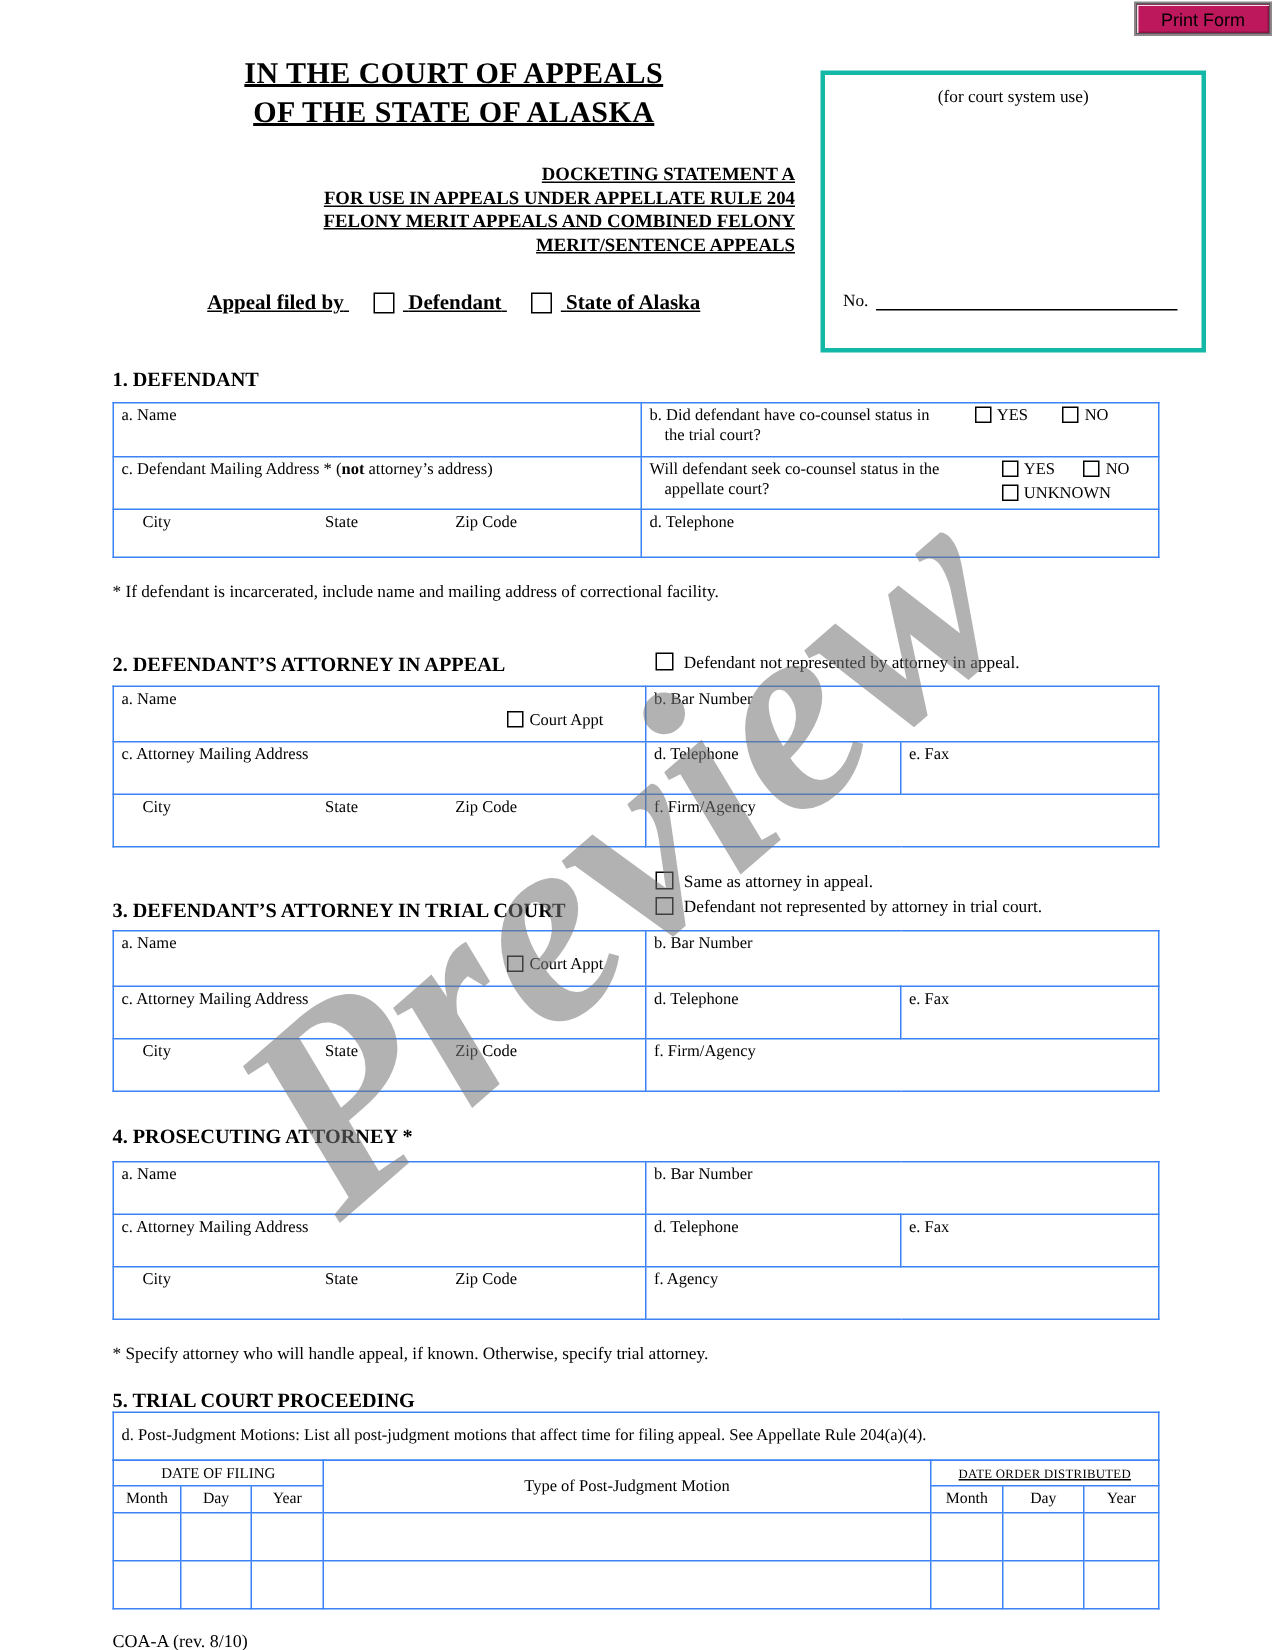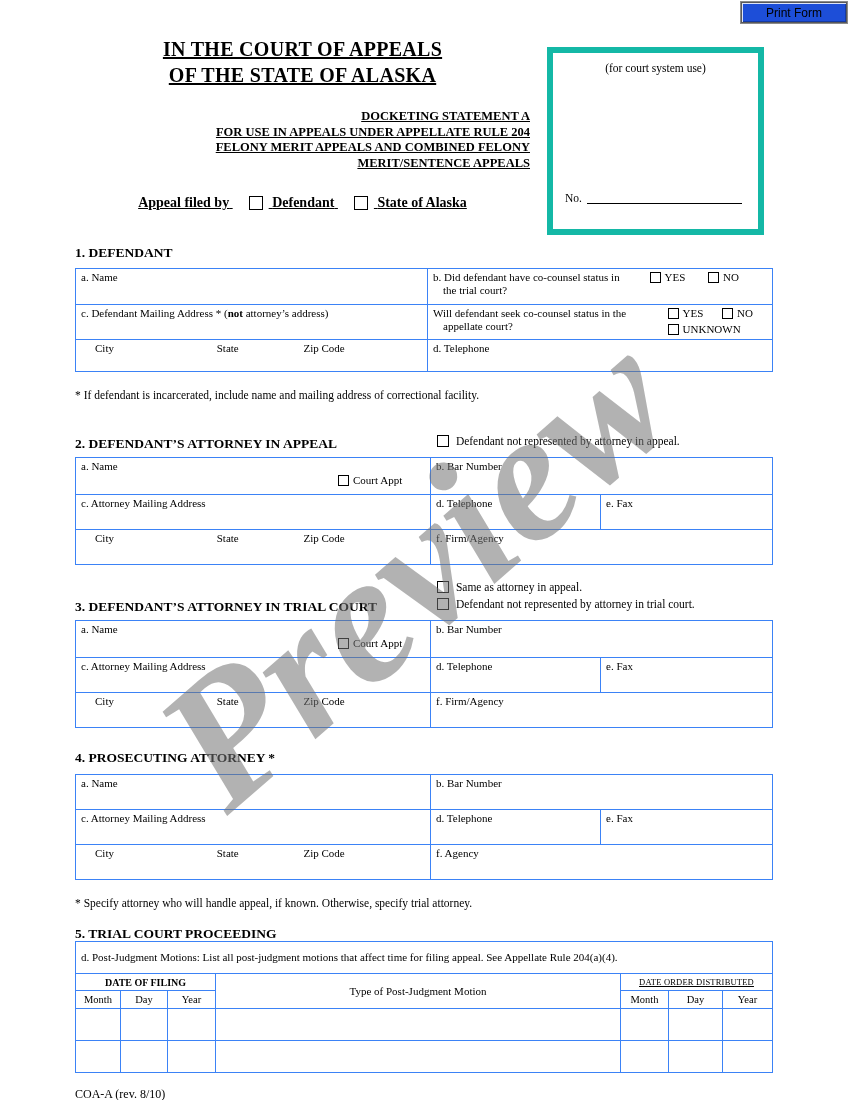--- a/index.html
+++ b/index.html
@@ -1,28 +1,28 @@
 <!DOCTYPE html>
 <html><head>
 <meta charset="utf-8">
 <style>
   * { margin:0; padding:0; box-sizing:border-box; }
   html,body { background:#ffffff; }
   .page { position:relative; width:850px; height:1100px; background:#fff;
           font-family:"Liberation Serif", serif; color:#000; overflow:hidden; }
 
   
-  .print-btn { position:absolute; top:2px; right:3px; width:106px; height:21px;
-    background:#1d4ed8; border:1px solid #59595b; outline:1px solid #8a8a8a;
+  .print-btn { position:absolute; top:2px; right:3px; width:90px; height:21px;
+    background:#be185d; border:1px solid #59595b; outline:1px solid #8a8a8a;
     box-shadow: inset 1px 1px 0 rgba(255,255,255,.85), inset -1px -1px 0 rgba(0,0,0,.25);
     font-family:"Liberation Sans", sans-serif; font-size:12px; color:#000; cursor:pointer; }
 
   
-  .court-box { position:absolute; left:547px; top:47px; width:217px; height:188px;
-    border:6px solid #14b8a6; font-size:11.5px; padding-top:9px; }
+  .court-box { position:absolute; left:547px; top:47px; width:257px; height:188px;
+    border:3px solid #14b8a6; font-size:11.5px; padding-top:9px; }
   .court-caption { text-align:center; }
   .court-no { position:absolute; left:12px; right:16px; bottom:25px; display:flex; align-items:flex-end; }
   .no-line { flex:1; border-bottom:1px solid #000; margin-left:5px; height:13px; }
 
   
   .header-area { position:absolute; left:75px; top:36px; width:455px; text-align:center;text-decoration:underline; }
   .title { font-size:20px; font-weight:bold; line-height:26px; letter-spacing:.3px; }
   .subtitle { margin-top:21px; font-size:12.5px; font-weight:bold; line-height:15.5px;text-align:right; }
   .appeal-line { margin-top:24px; font-size:14px; font-weight:bold; white-space:nowrap; }
 
@@ -59,21 +59,21 @@
   .court-appt { position:absolute; left:262px; top:16px; white-space:nowrap; }
 
   .sec-row { position:relative; margin-top:32px; height:17px; }
   .sec-opt { position:absolute; left:362px; top:1px; font-size:11.5px; white-space:nowrap; }
   .sec3-block { position:relative; margin-top:16px; height:34px; }
   .sec3-h { position:absolute; left:0; bottom:0; }
   .sec3-opts { position:absolute; left:362px; top:0; font-size:11.5px; }
   .sec3-opts .opt-line { height:17px; white-space:nowrap; }
 
   .ctr { text-align:center; vertical-align:middle !important; padding:0 2px !important; }
-  .grp { font-weight:bold; font-size:10px !important; }
+  .grp { font-weight:normal; font-size:10px !important; }
   .grp2 { font-size:8.5px !important; letter-spacing:.2px;text-decoration:underline; }
   .sm { font-size:10.5px !important; }
   .mid { font-size:11px !important; }
 
   .joined { margin-top:-1px; }
 
   .footer { margin-top:14px; font-size:12px; }
 
   
   .watermark { position:absolute; left:415px; top:570px; z-index:30;

